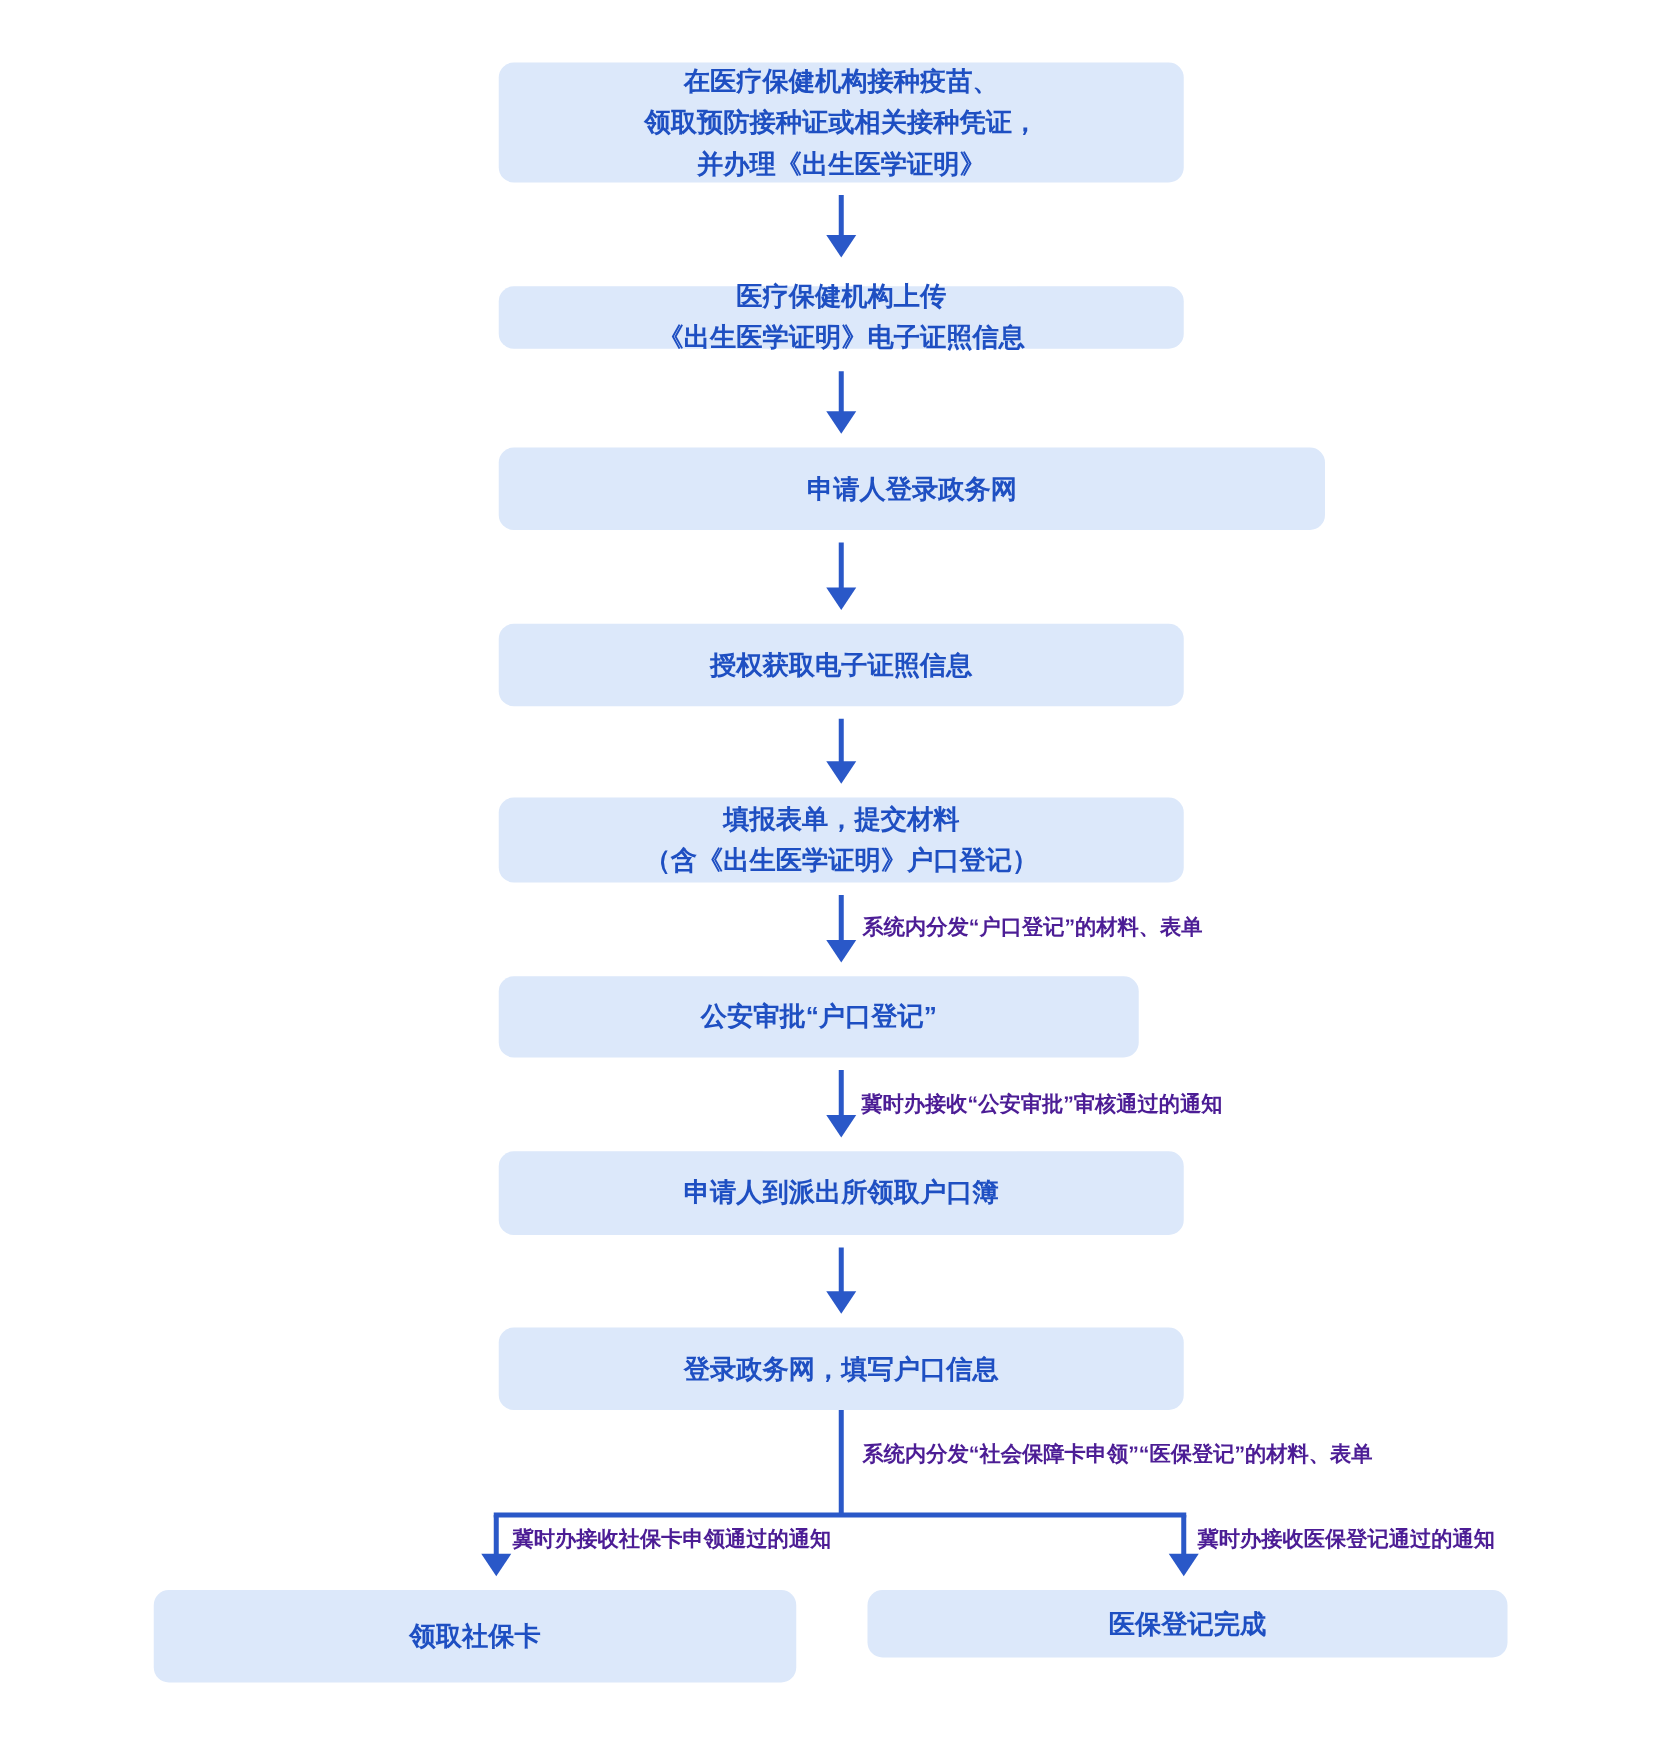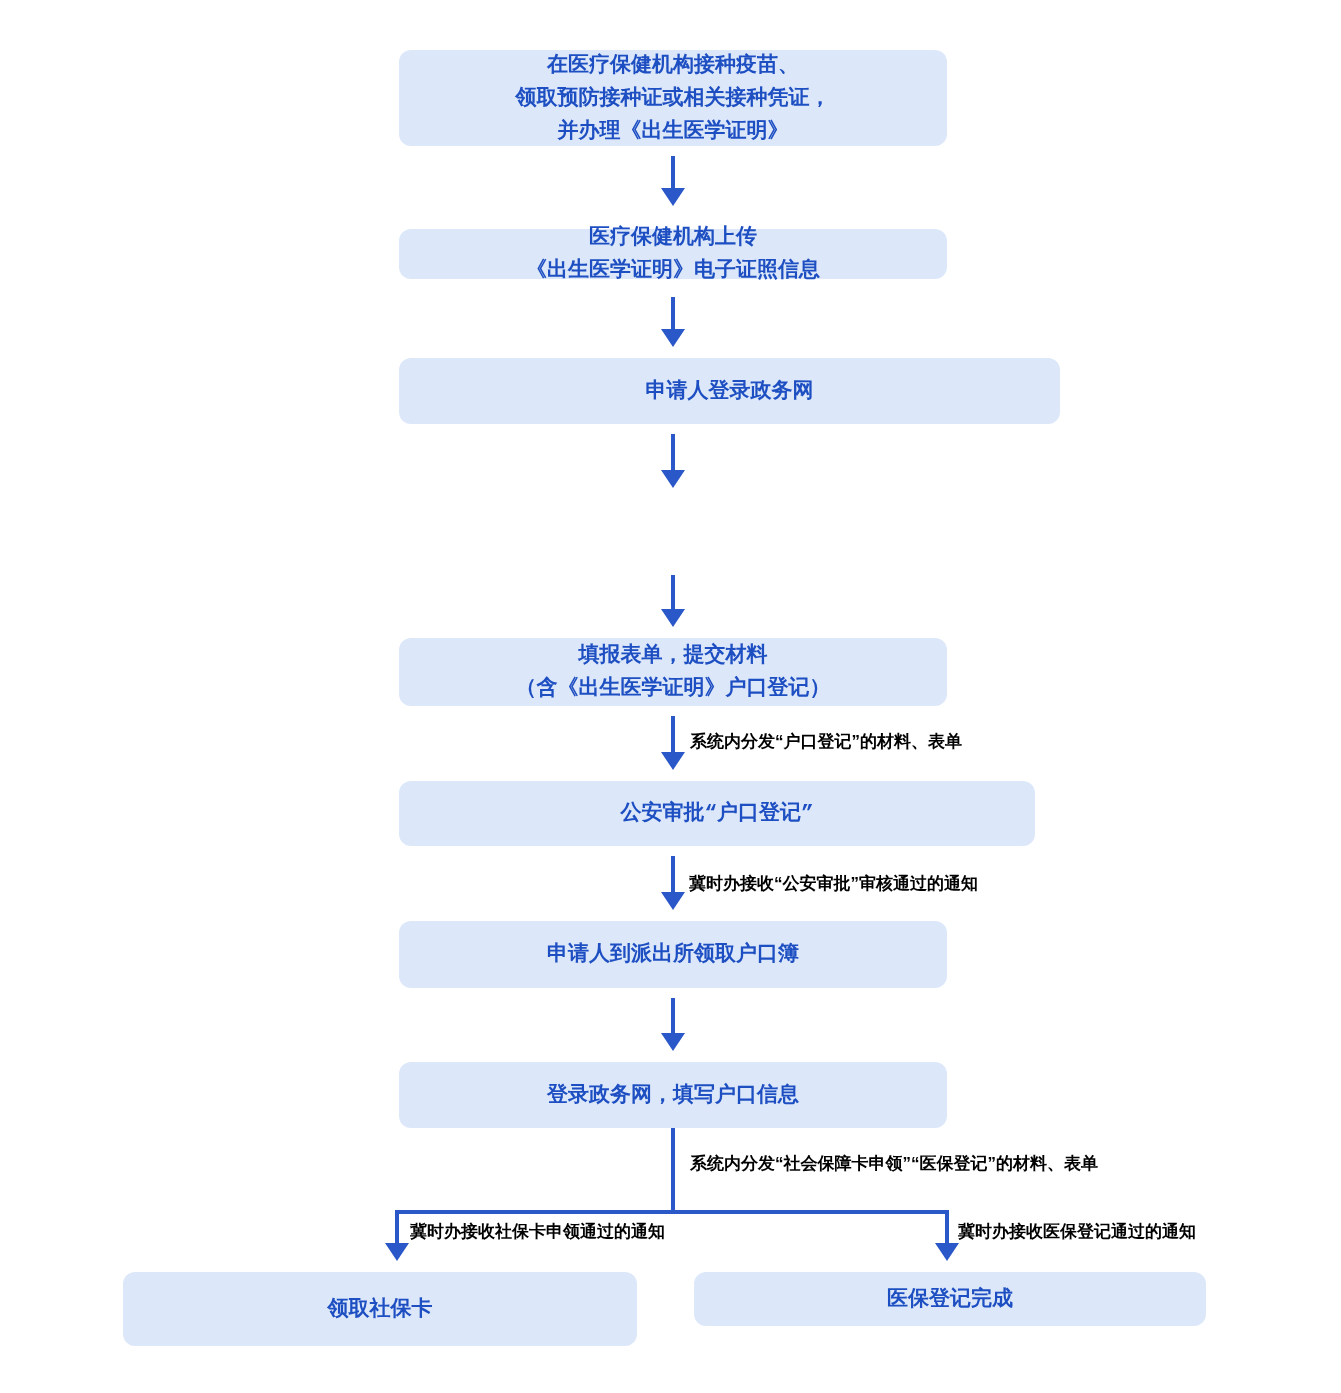--- a/index.html
+++ b/index.html
@@ -22,21 +22,20 @@
     display: flex;
     flex-direction: column;
     align-items: center;
     justify-content: center;
     color: #1e4fc2;
     font-size: 21px;
     font-weight: 600;
     line-height: 33px;
     text-align: center;
     white-space: nowrap;
-    font-family: Liberation Mono, monospace;
   }
   .arrow {
     position: absolute;
     width: 24px;
   }
   .arrow .shaft {
     position: absolute;
     left: 10px;
     top: 0;
     bottom: 16px;
@@ -58,21 +57,21 @@
     width: 4px;
     background: #2a58c8;
   }
   .hline {
     position: absolute;
     height: 4px;
     background: #2a58c8;
   }
   .edge-label {
     position: absolute;
-    color: #000000;
+    color: #4c1d95;
     font-size: 17px;
     font-weight: 600;
     line-height: 24px;
     white-space: nowrap;
   }
 </style>
 </head>
 <body>
 
 <div id="canvas">
@@ -100,38 +99,41 @@
 
   <div class="node" style="left:399px;top:358px;width:661px;height:66px">
     <div>申请人登录政务网</div>
   </div>
 
   <div class="arrow" style="left:661px;top:434px;height:54px">
     <div class="shaft"></div>
     <div class="head"></div>
   </div>
 
+  <div class="node" style="left:399px;top:499px;width:548px;height:66px">
+    <div>授权获取电子证照信息</div>
+  </div>
 
   <div class="arrow" style="left:661px;top:575px;height:52px">
     <div class="shaft"></div>
     <div class="head"></div>
   </div>
 
   <div class="node" style="left:399px;top:638px;width:548px;height:68px">
     <div>填报表单，提交材料</div>
     <div>（含《出生医学证明》户口登记）</div>
   </div>
 
   <div class="arrow" style="left:661px;top:716px;height:54px">
     <div class="shaft"></div>
     <div class="head"></div>
   </div>
   <div class="edge-label" style="left:690px;top:730px">系统内分发“户口登记”的材料、表单</div>
 
-  <div class="node" style="left:399px;top:781px;width:636px;height:65px">
+  <div class="node" style="left:399px;top:781px;width:512px;height:65px">
     <div>公安审批“户口登记”</div>
   </div>
 
   <div class="arrow" style="left:661px;top:856px;height:54px">
     <div class="shaft"></div>
     <div class="head"></div>
   </div>
   <div class="edge-label" style="left:689px;top:872px">冀时办接收“公安审批”审核通过的通知</div>
 
   <div class="node" style="left:399px;top:921px;width:548px;height:67px">

